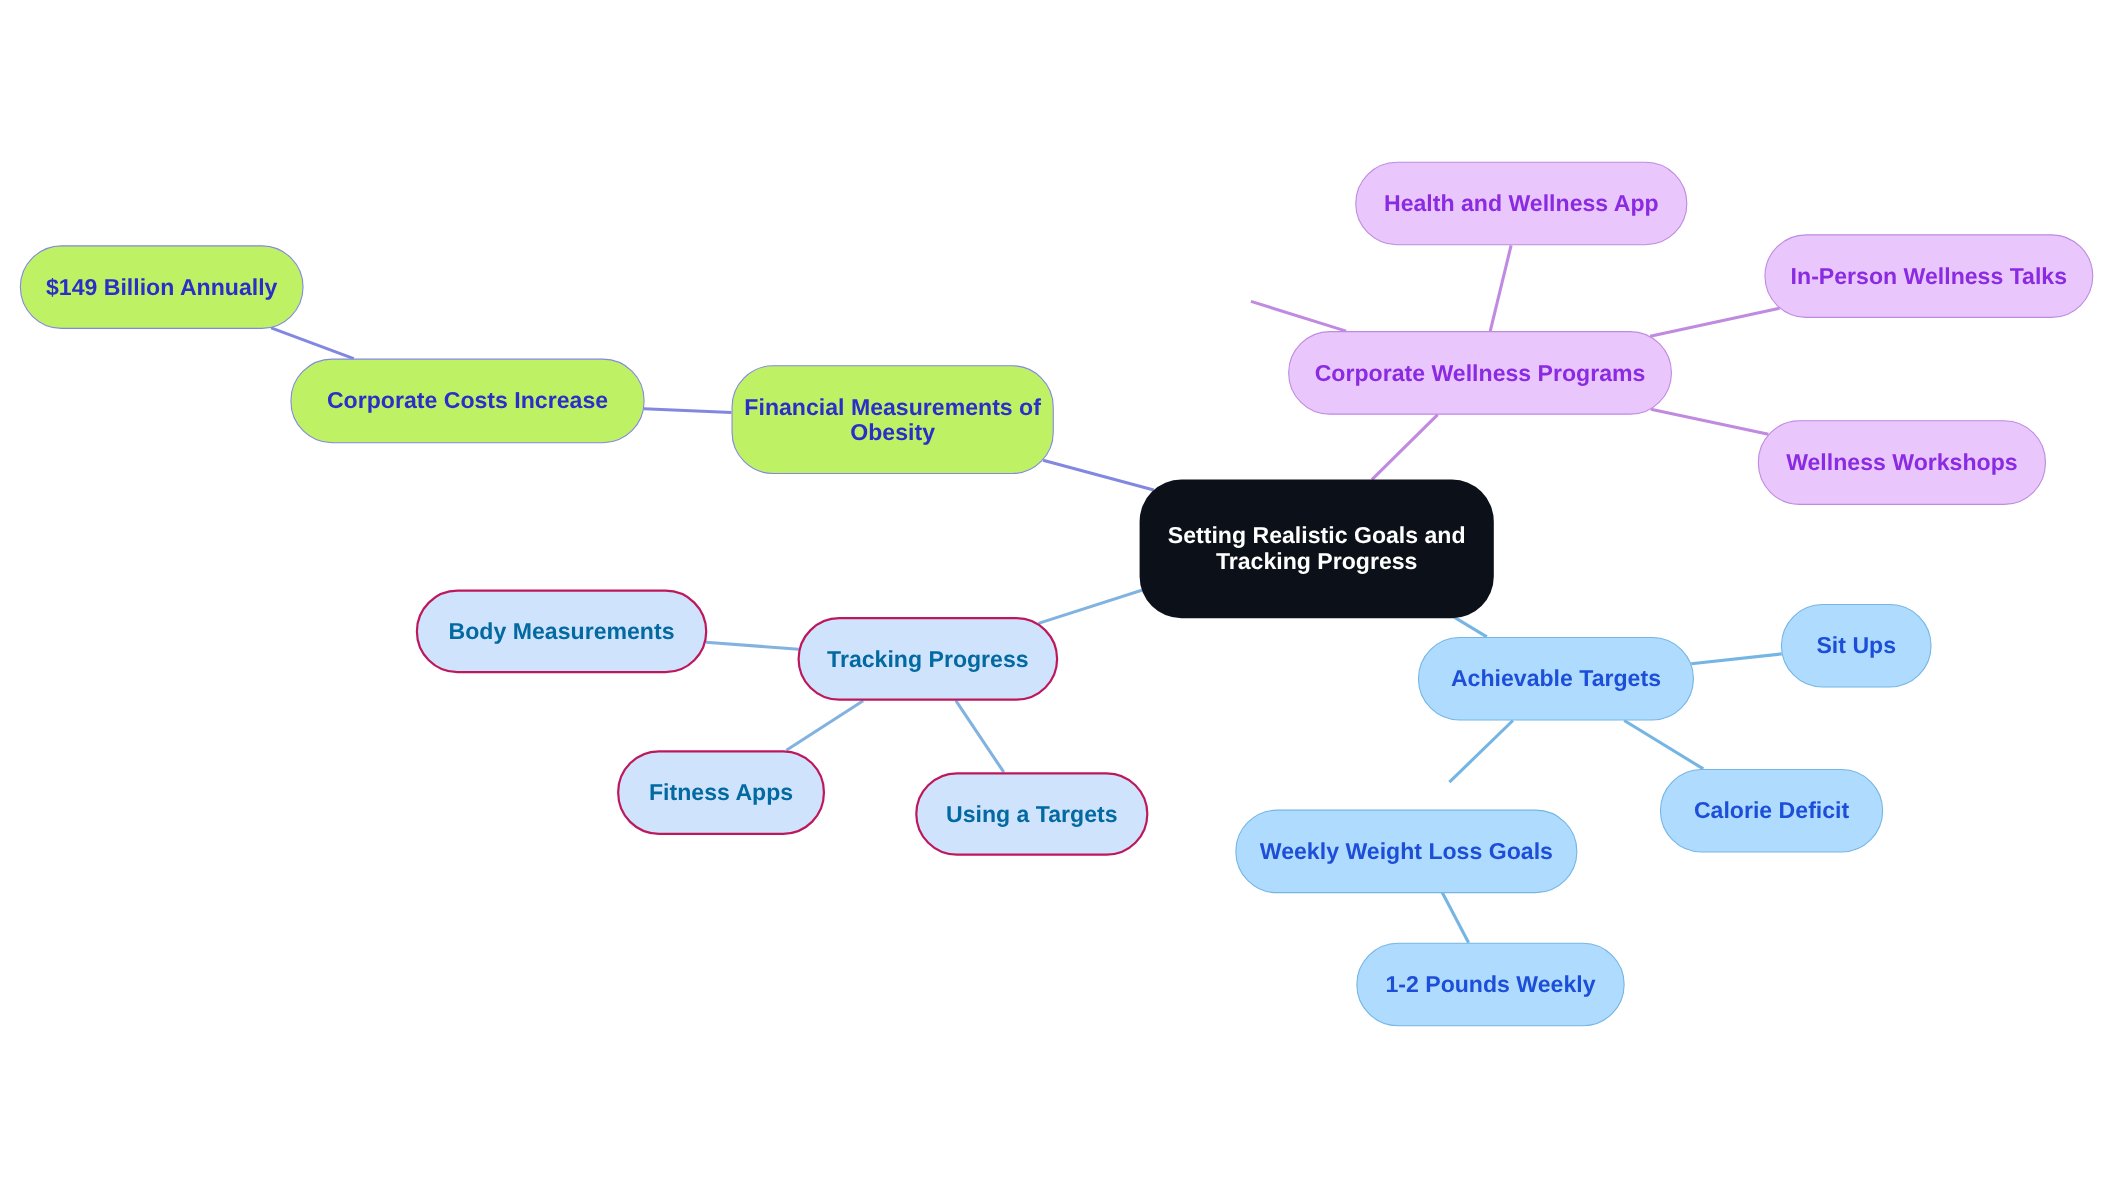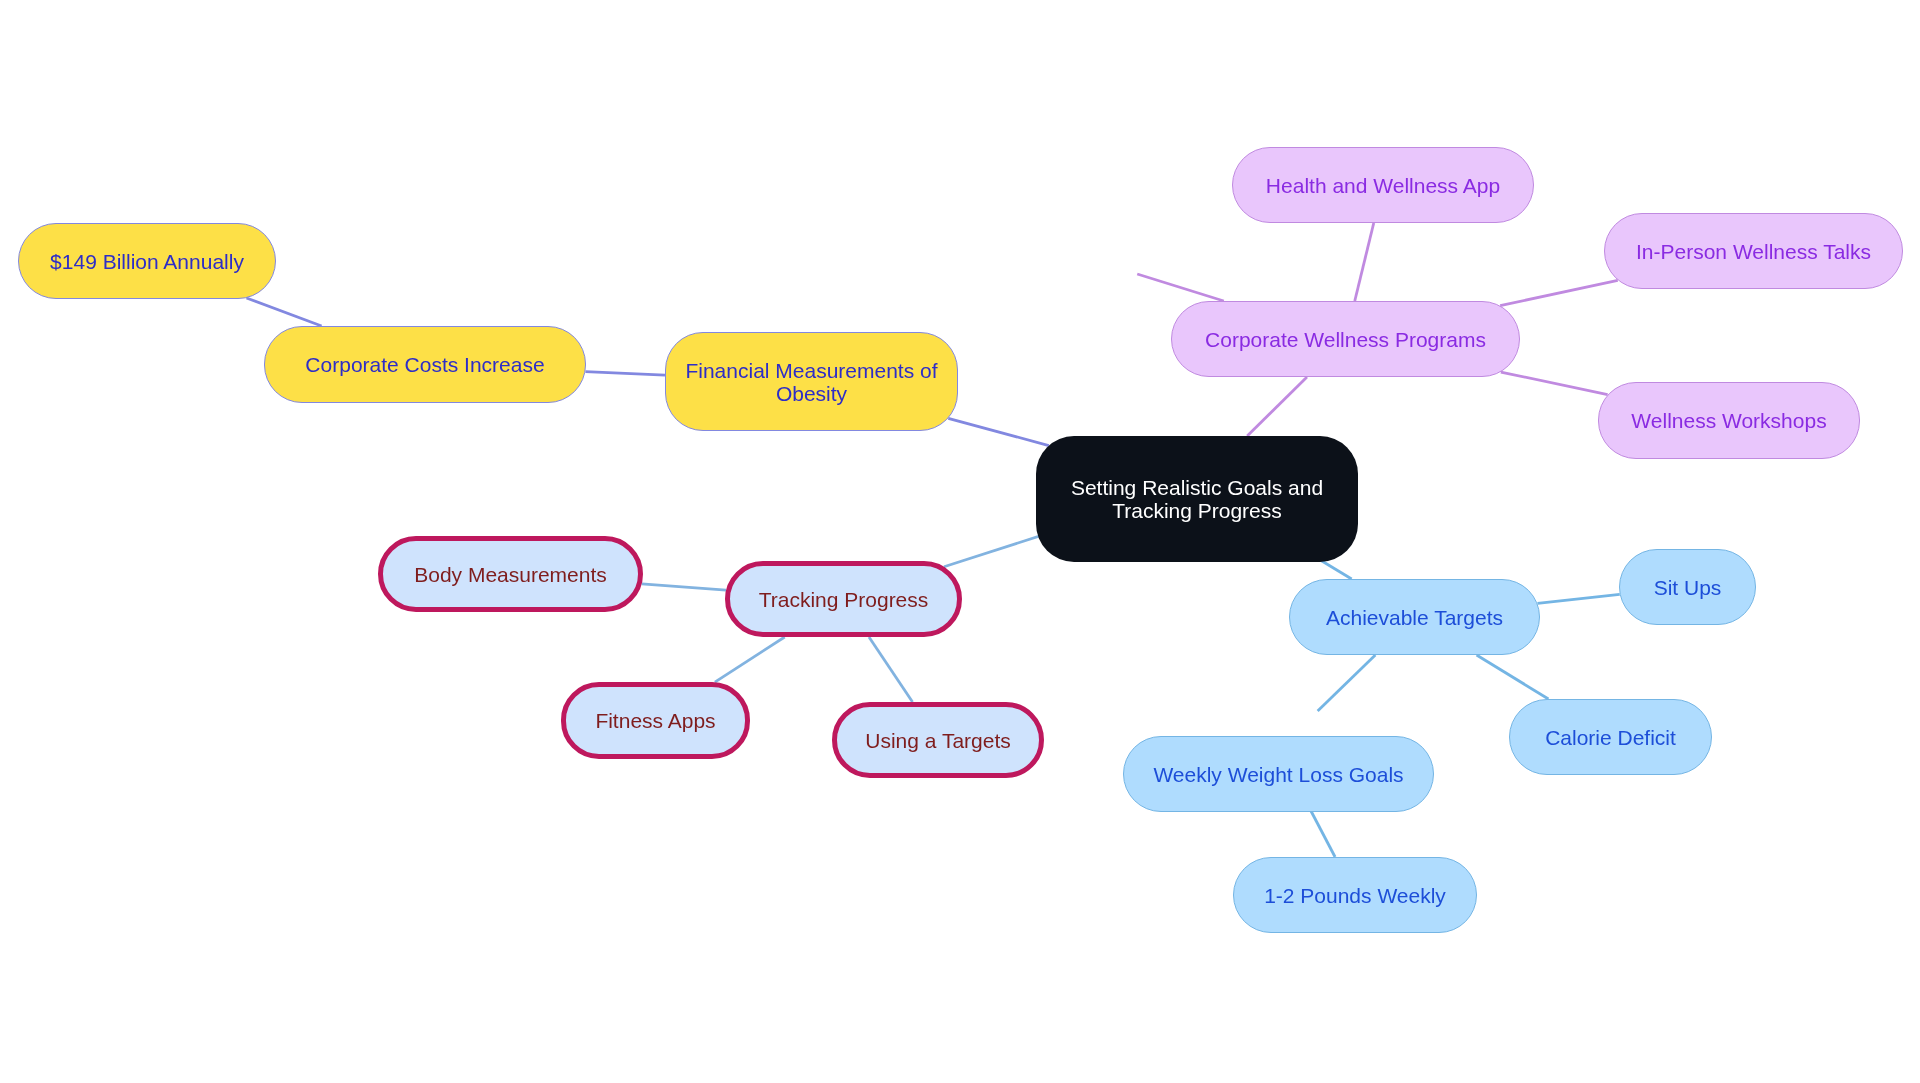--- a/index.html
+++ b/index.html
@@ -8,27 +8,27 @@
     width:1920px;height:1083px;overflow:hidden;background:#ffffff;
     font-family:"Liberation Sans",sans-serif;
     -webkit-font-smoothing:antialiased;
   }
   #mindmap-canvas{position:relative;width:1920px;height:1083px;background:#ffffff;}
   #edge-layer{position:absolute;left:0;top:0;width:1920px;height:1083px;overflow:visible;}
   #node-layer{position:absolute;left:0;top:0;width:1920px;height:1083px;}
   .node{
     position:absolute;box-sizing:border-box;
     display:flex;align-items:center;justify-content:center;
-    text-align:center;font-size:21px;font-weight:400;
+    text-align:center;font-size:21px;font-weight:700;
   }
   .node .node-label{display:block;line-height:23px;white-space:pre-line;transform:translateZ(0);}
   .n-root{background:#0c1119;color:#ffffff;}
-  .n-periwinkle{background:#fde047;border:1px solid #8288e0;color:#2d2dc8;}
+  .n-periwinkle{background:#bef264;border:1px solid #8288e0;color:#2d2dc8;}
   .n-orchid{background:#e9c6fc;border:1px solid #c08ae0;color:#8a2be2;}
-  .n-sky{background:#cfe3fd;border:5px solid #be185d;color:#7f1d1d;}
+  .n-sky{background:#cfe3fd;border:2px solid #be185d;color:#0369a1;}
   .n-azure{background:#afdcfe;border:1px solid #74b5e4;color:#1d4ed8;}
 </style>
 </head>
 <body>
 
 <div id="mindmap-canvas">
 
   <svg id="edge-layer" viewBox="0 0 1920 1083">
     <path fill="none" stroke-linecap="butt" d="M 1048.83 445.53 L 948.27 418.40" stroke="#8288e0" stroke-width="2.8"></path>
     <path fill="none" stroke-linecap="butt" d="M 665.00 375.06 L 585.43 371.56" stroke="#8288e0" stroke-width="2.8"></path>

